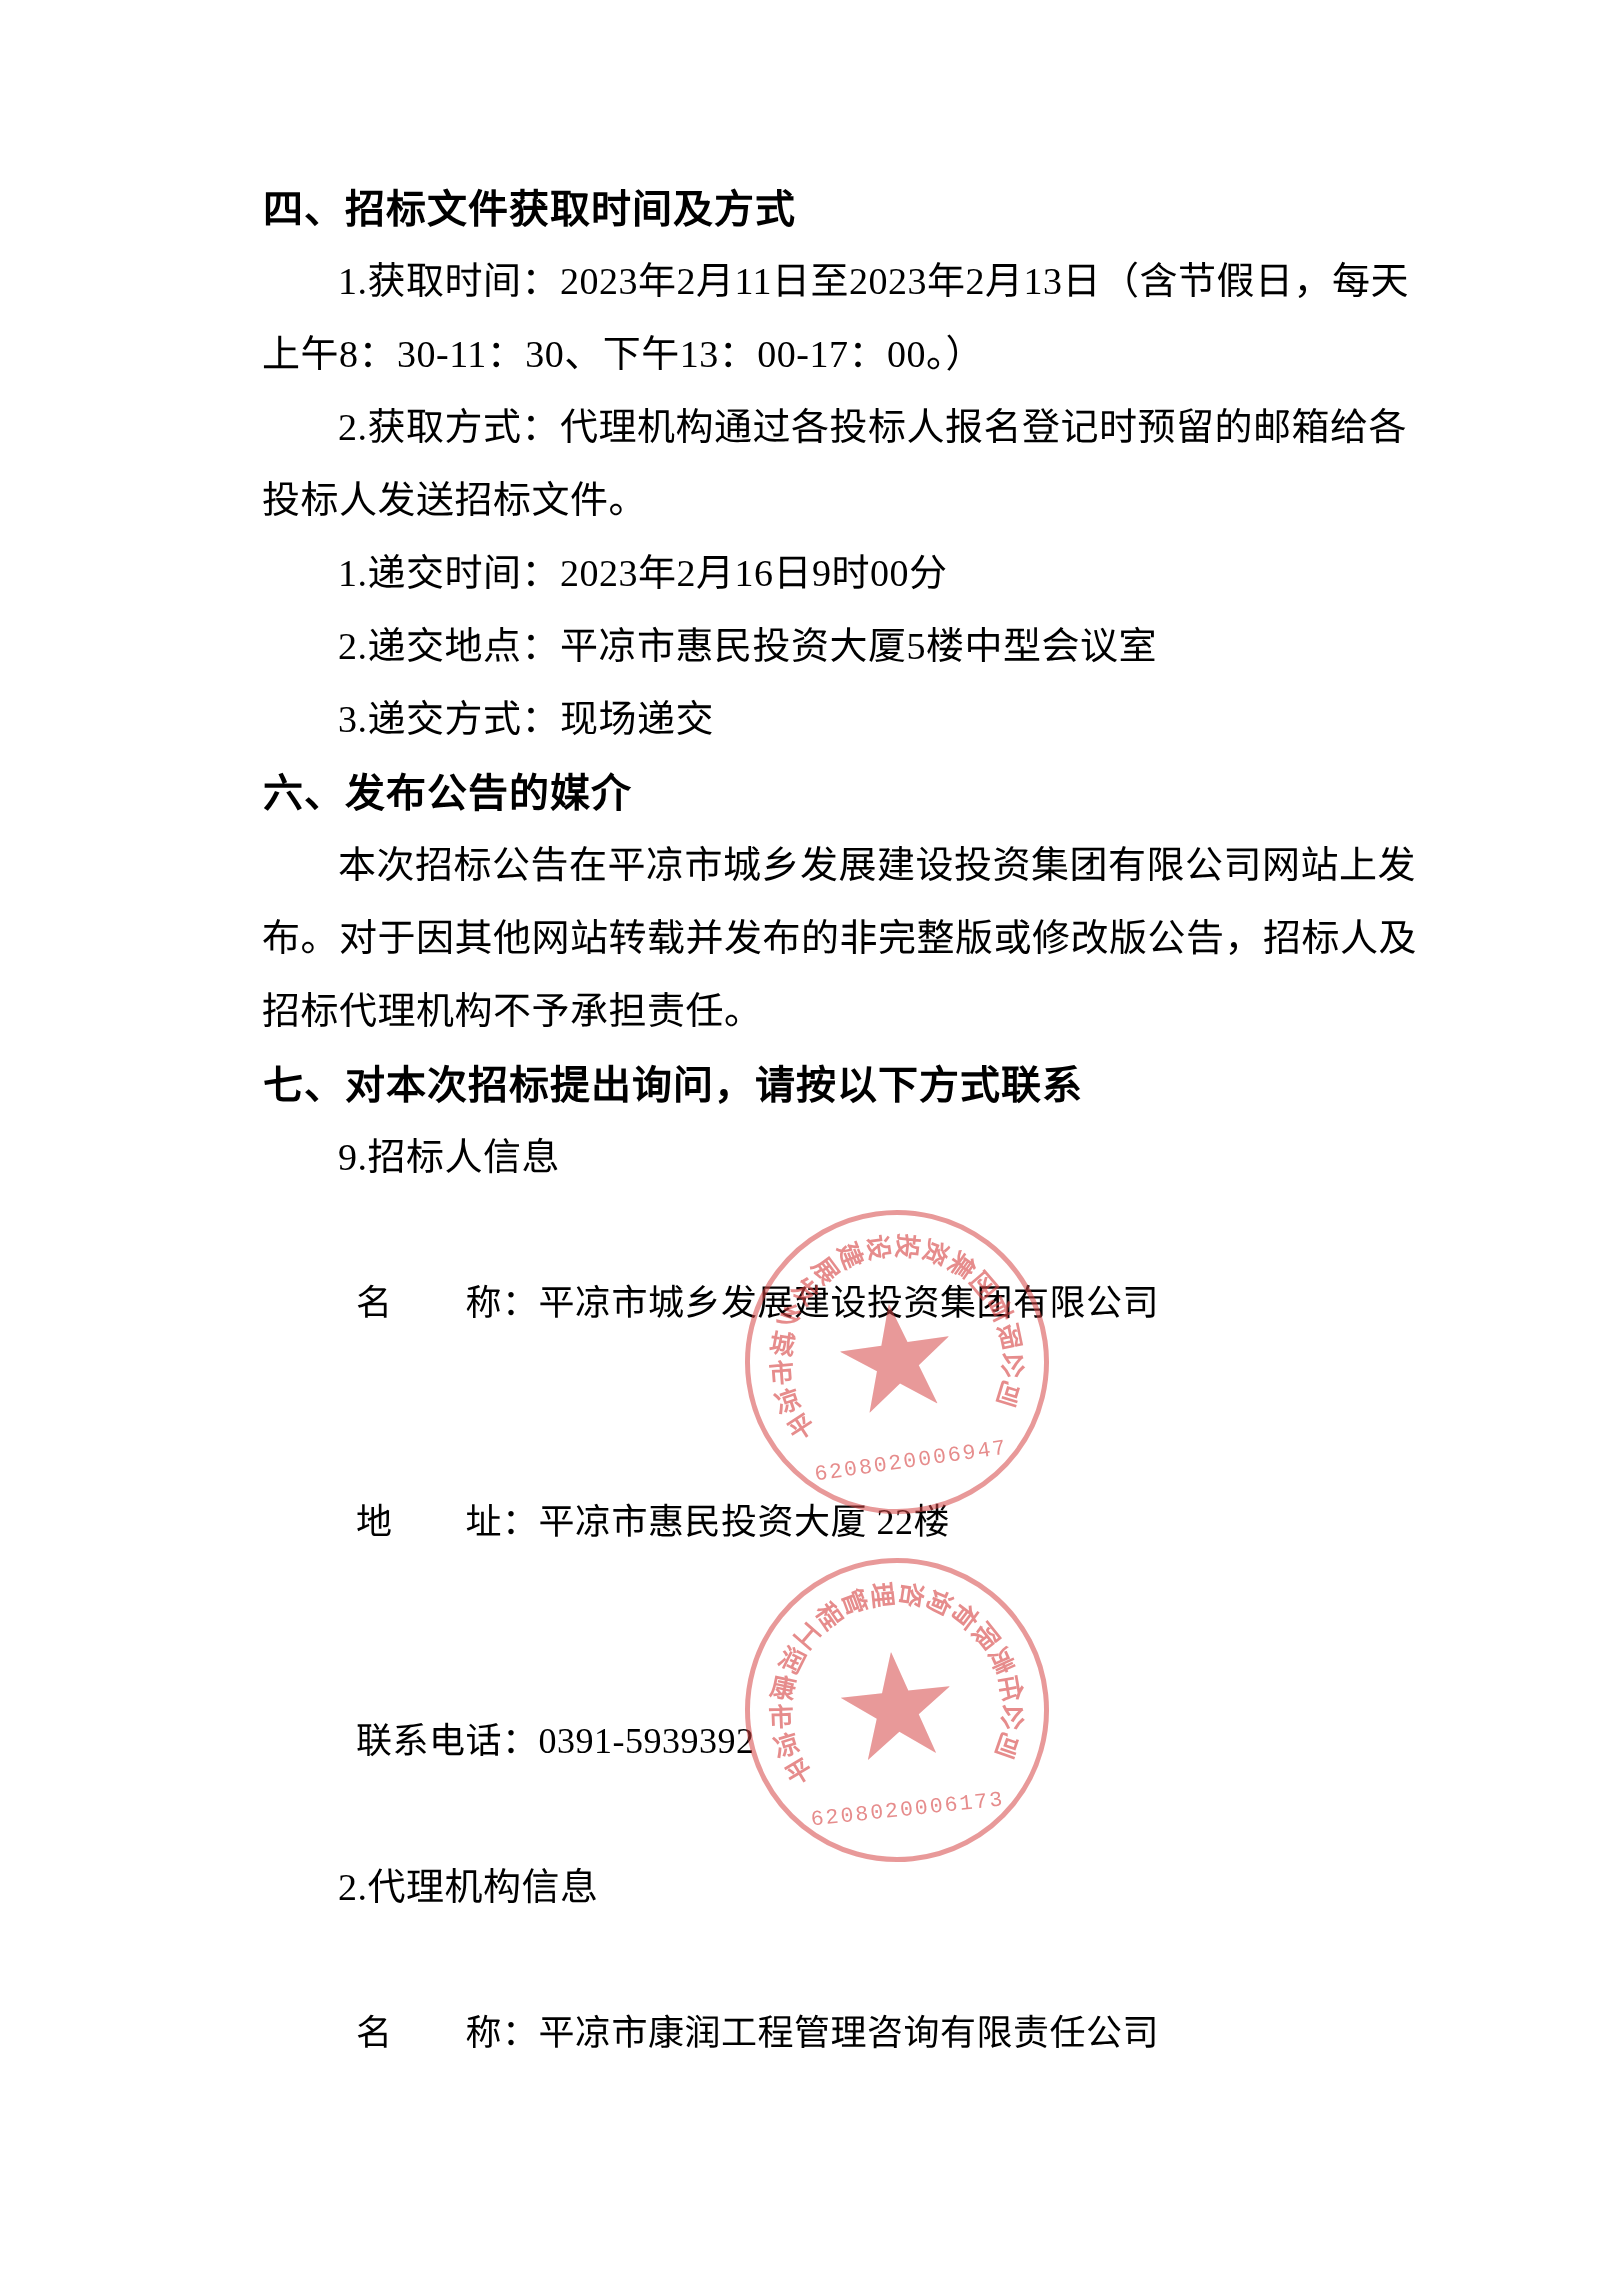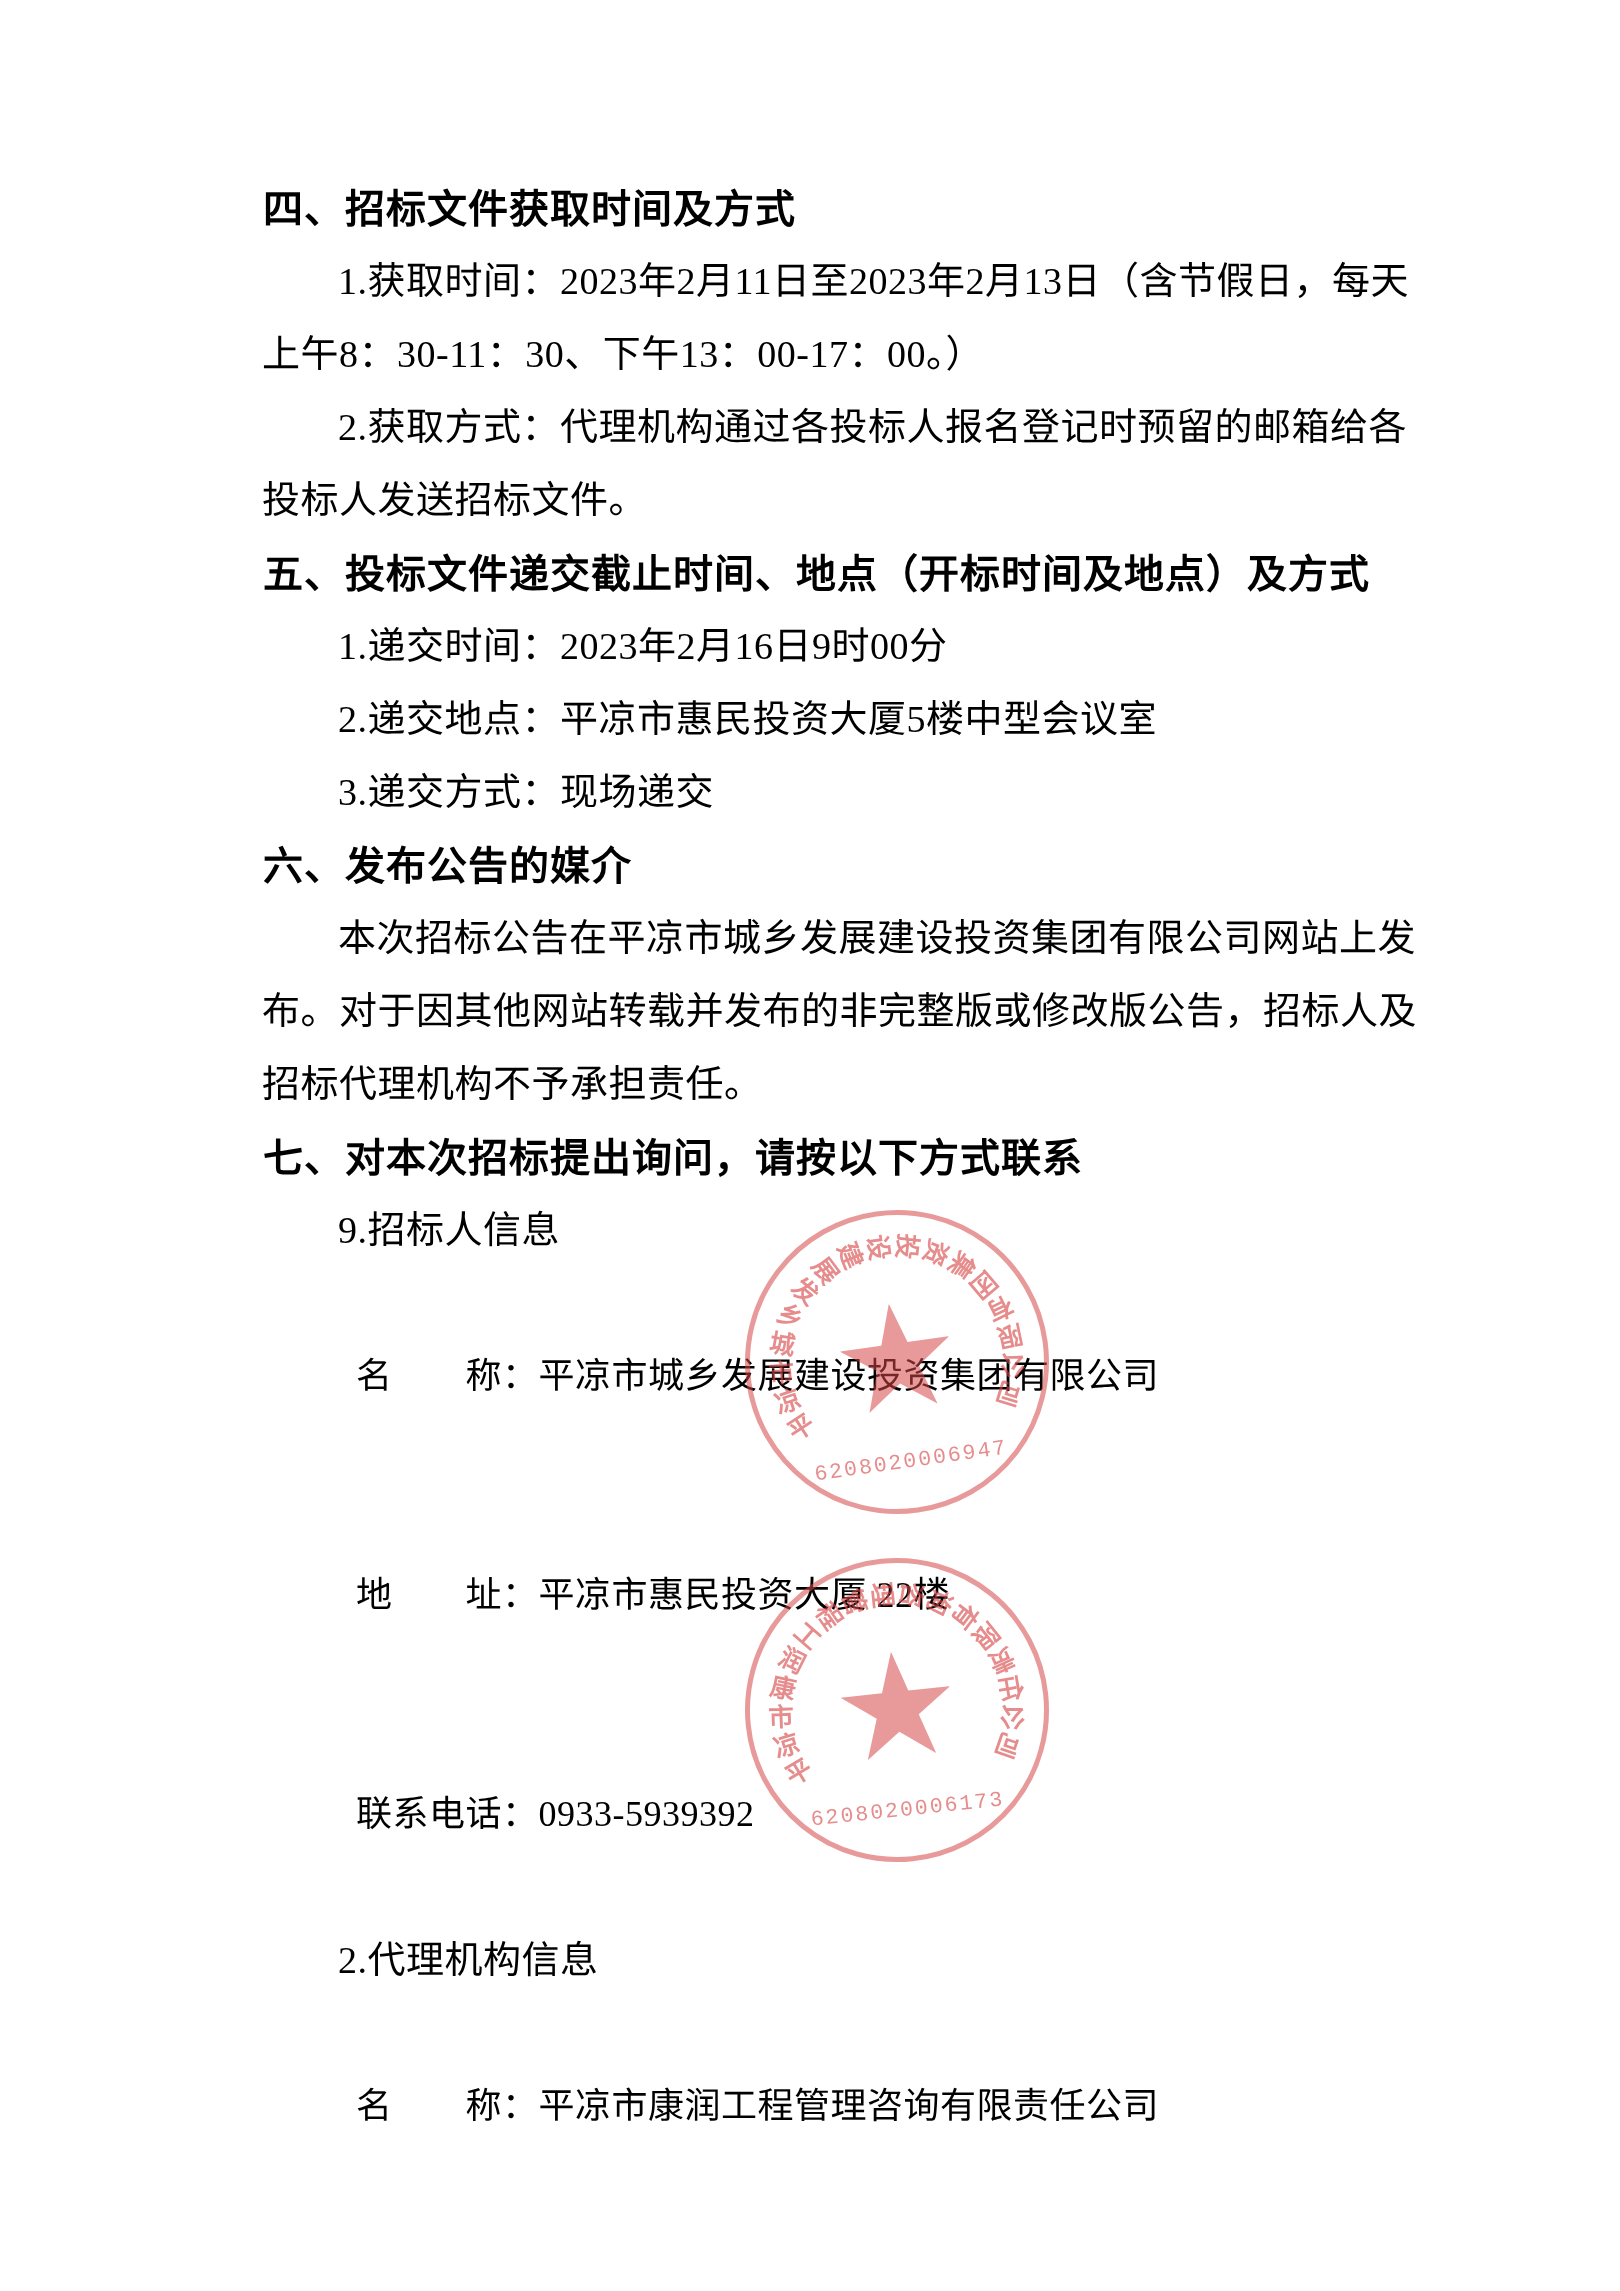--- a/index.html
+++ b/index.html
@@ -108,39 +108,38 @@
 <body>
 
 <div class="page">
 
   <div class="content">
 
     <div class="sec-head">四、招标文件获取时间及方式</div>
     <div class="para">1.获取时间：2023年2月11日至2023年2月13日（含节假日，每天上午8：30-11：30、下午13：00-17：00。）</div>
     <div class="para">2.获取方式：代理机构通过各投标人报名登记时预留的邮箱给各投标人发送招标文件。</div>
 
-    <div class="sec-head">五、投标文件递交截止时间、地点（开标时间及地点）及方式</div>
     <div class="para">1.递交时间：2023年2月16日9时00分</div>
     <div class="para">2.递交地点：平凉市惠民投资大厦5楼中型会议室</div>
     <div class="para">3.递交方式：现场递交</div>
 
     <div class="sec-head">六、发布公告的媒介</div>
     <div class="para">本次招标公告在平凉市城乡发展建设投资集团有限公司网站上发布。对于因其他网站转载并发布的非完整版或修改版公告，招标人及招标代理机构不予承担责任。</div>
 
     <div class="sec-head">七、对本次招标提出询问，请按以下方式联系</div>
     <div class="para">9.招标人信息</div>
 
     <div class="lbl-line">
       <span>名　　称：</span><span>平凉市城乡发展建设投资集团有限公司</span>
     </div>
     <div class="lbl-line">
       <span>地　　址：</span><span>平凉市惠民投资大厦 22楼</span>
     </div>
     <div class="lbl-line">
-      <span>联系电话：</span><span class="num">0933-5939392</span>
+      <span>联系电话：</span><span class="num">0391-5939392</span>
     </div>
 
     <div class="para">2.代理机构信息</div>
 
     <div class="lbl-line">
       <span>名　　称：</span><span>平凉市康润工程管理咨询有限责任公司</span>
     </div>
 
   </div>
 

